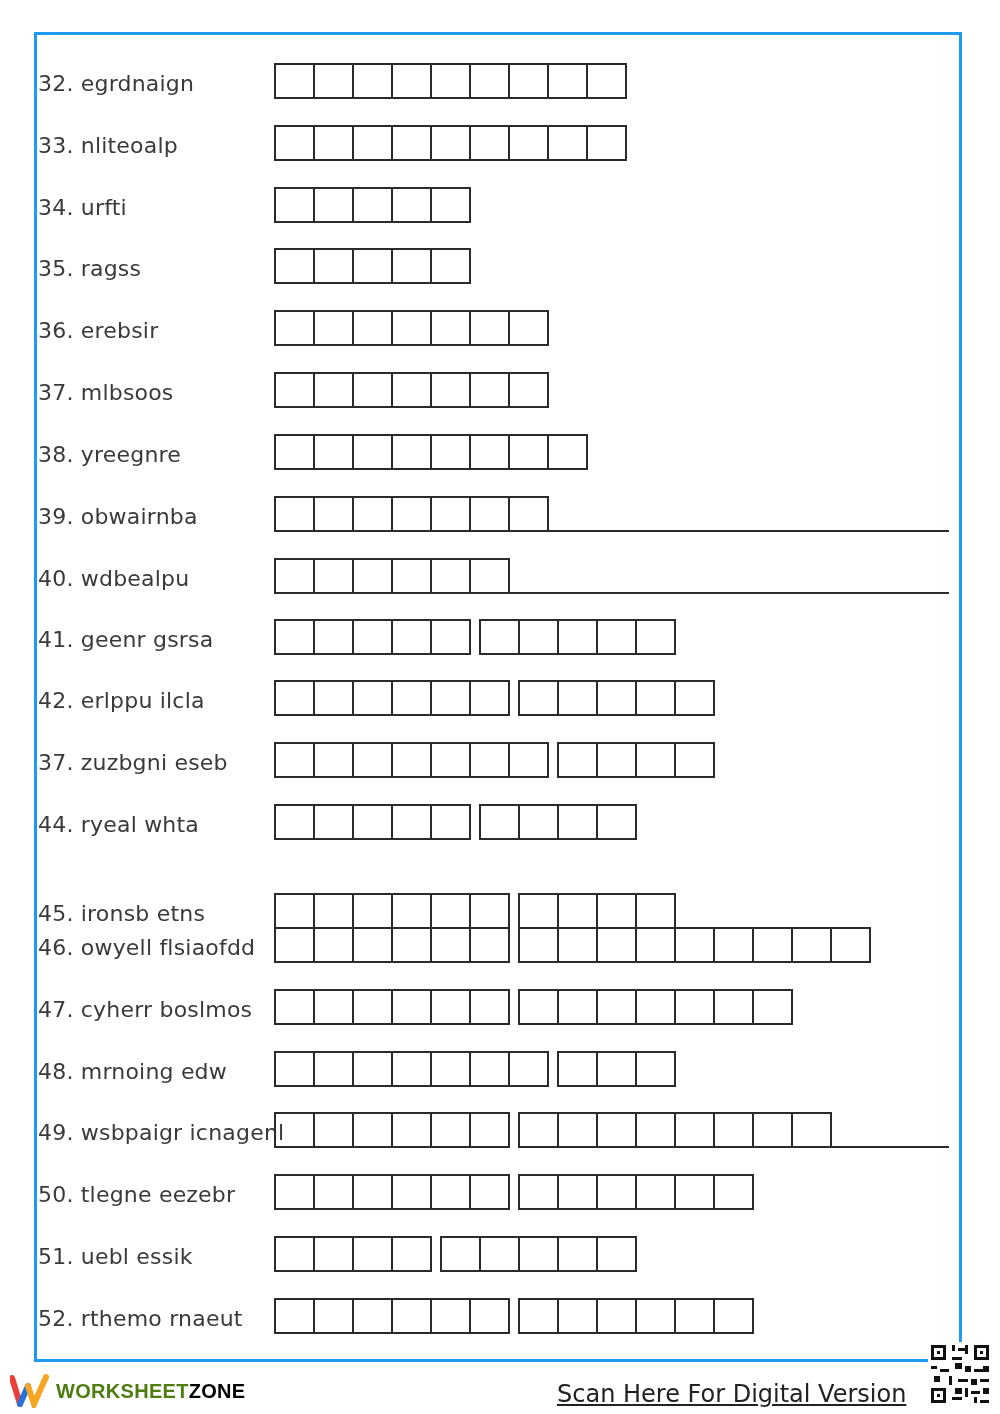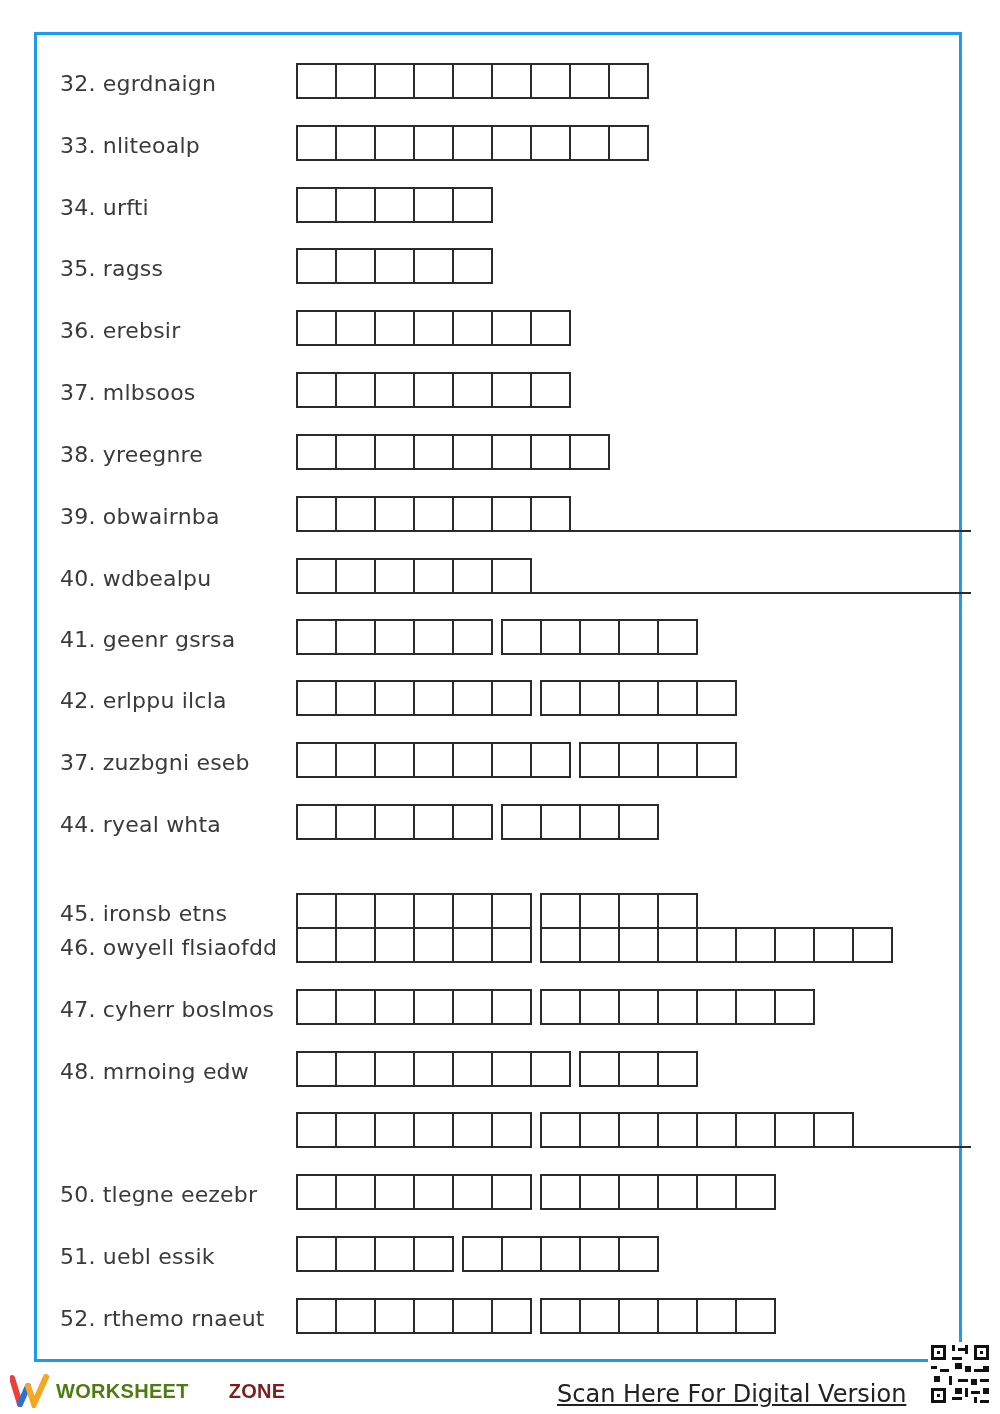--- a/index.html
+++ b/index.html
@@ -1,29 +1,29 @@
 <!DOCTYPE html>
 <html><head>
 <meta charset="utf-8">
 <style>
   html, body { margin:0; padding:0; background:#fff; }
   body { width:1000px; height:1414px; position:relative; overflow:hidden; font-family:"DejaVu Sans", sans-serif; color:#333; }
   .frame { position:absolute; left:34px; top:32px; width:928px; height:1330px; border:3px solid #1e9bf0; box-sizing:border-box; }
-  .row { position:absolute; left:60px; height:40px; width:915px; }
+  .row { position:absolute; left:38px; height:40px; width:915px; }
   .label { position:absolute; left:0; top:8px; font-size:22px; color:#3a3a3a; white-space:nowrap; letter-spacing:0.2px; }
   .boxes { position:absolute; left:236px; top:0; display:flex; }
   .word { display:flex; border:2px solid #2b2b2b; height:36px; box-sizing:border-box; margin-right:8px; }
   .cell { width:37px; height:32px; border-right:2px solid #2b2b2b; box-sizing:content-box; }
   .cell:last-child { border-right:none; }
   .line { position:absolute; height:2px; background:#2b2b2b; top:34px; right:4px; }
   .footer-logo { position:absolute; left:10px; top:1374px; display:flex; align-items:center; }
   .logo-mark { width:40px; height:34px; position:relative; }
   .logo-text { font-family:"Liberation Sans", sans-serif; font-weight:bold; font-size:20px; margin-left:6px; letter-spacing:0.3px; }
   .logo-text .w { color:#4d7c0f; }
-  .logo-text .z { color:#7f1d1d;margin-left:40px; }
+  .logo-text .z { color:#000000; }
   .scan { position:absolute; left:557px; top:1380px; font-size:24px; color:#222; font-family:"DejaVu Sans", sans-serif;text-decoration:underline; }
   .qr { position:absolute; left:928px; top:1342px; width:64px; height:64px; background:#fff; }
 </style>
 </head>
 <body>
 
 <div class="frame"></div>
 <div id="rows">
     <div class="row" style="top: 63px;">
       <div class="label">32. egrdnaign</div>
@@ -308,20 +308,21 @@
           <div class="cell"></div>
         </div>
         <div class="word">
           <div class="cell"></div>
           <div class="cell"></div>
           <div class="cell"></div>
         </div>
       </div>
     </div>
     <div class="row" style="top: 1112px;">
+      <div class="label">49. wsbpaigr icnagenl</div>
       <div class="boxes">
         <div class="word">
           <div class="cell"></div>
           <div class="cell"></div>
           <div class="cell"></div>
           <div class="cell"></div>
           <div class="cell"></div>
           <div class="cell"></div>
         </div>
         <div class="word">

